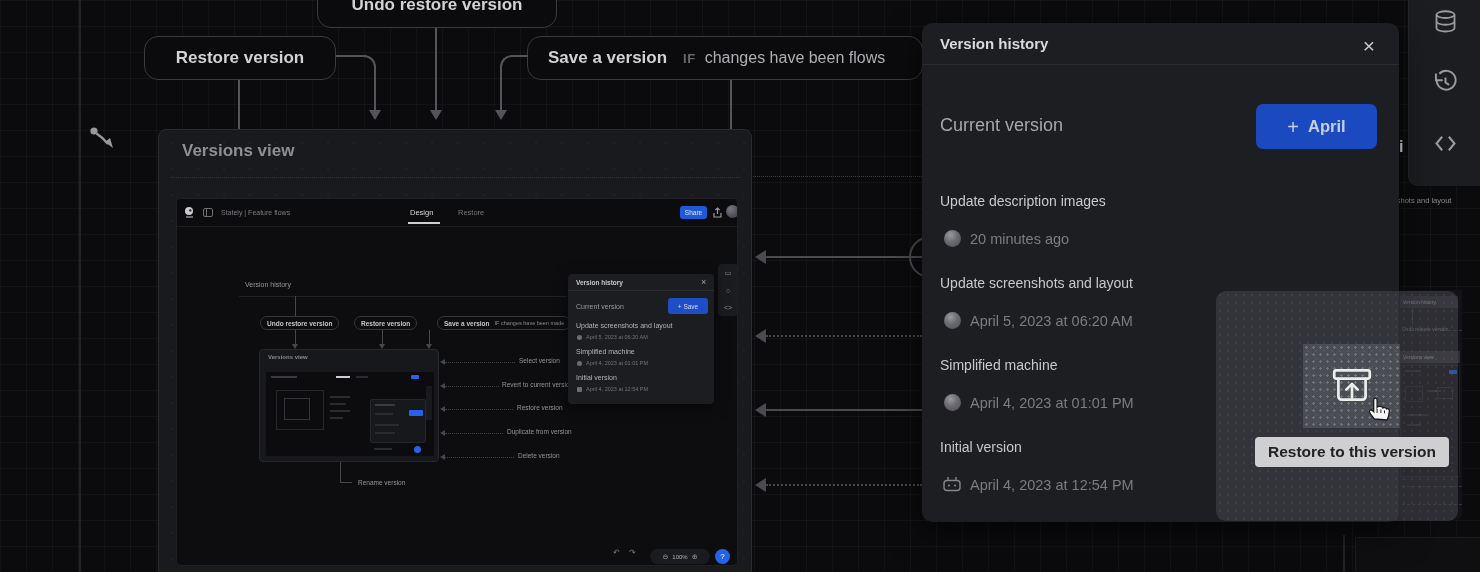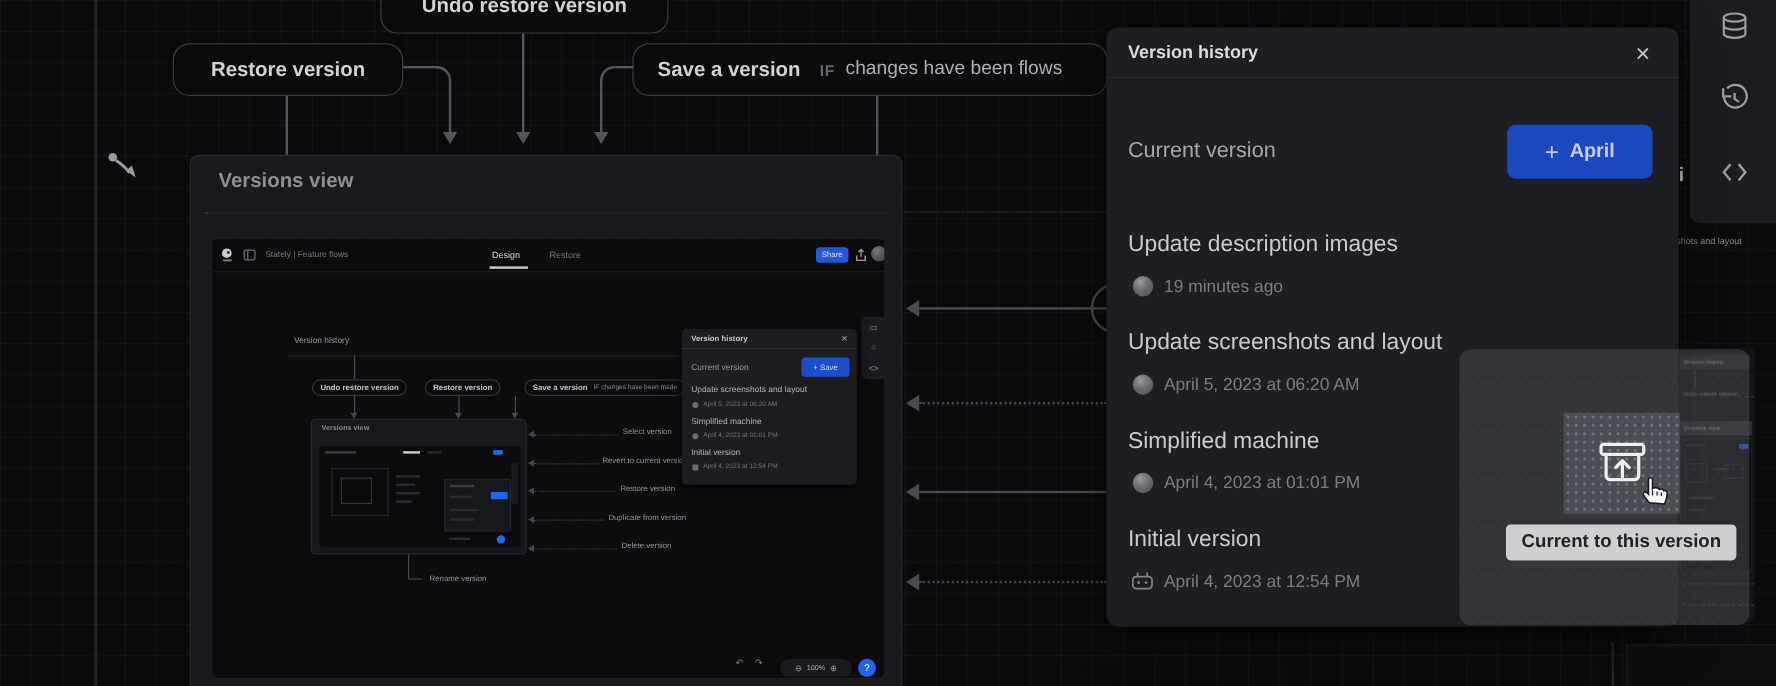--- a/index.html
+++ b/index.html
@@ -110,21 +110,21 @@
     box-shadow:0 10px 34px rgba(0,0,0,.55); z-index:20; }
   .panel-title { left:18px; top:12px; font-size:15px; font-weight:bold; color:#dbdbdd; }
   .panel-x { left:434px; top:10px; width:26px; height:26px; color:#c9c9cb; font-size:21px;
     display:flex; align-items:center; justify-content:center; cursor:default; }
   .panel-div { left:0; top:41px; width:477px; height:1px; background:#2b2c30; }
   .cur-label { left:18px; top:92px; font-size:18px; color:#a6a6ab; }
   .save-btn { left:334px; top:81px; width:121px; height:45px; background:#1a49c0; border-radius:7px;
     display:flex; align-items:center; justify-content:center; gap:9px; color:#c6cedf; }
   .save-plus { font-size:20px; font-weight:normal; line-height:1; }
   .save-txt { font-size:16.5px; font-weight:bold; }
-  .vh-title { left:18px; font-size:19px; color:#c9c9cd; white-space:nowrap; }
+  .vh-title { left:18px; font-size:14px; color:#c9c9cd; white-space:nowrap; }
   .vh-meta { font-size:14.5px; color:#7c7c81; white-space:nowrap; }
   .avatar { width:17px; height:17px; border-radius:50%;
     background:radial-gradient(circle at 38% 30%, #9a9aa0 0%, #6a6a70 45%, #4e4e54 100%); }
 
   
   .rtoolbar { left:1408px; top:0; width:72px; height:186px; background:#1c1d20;
     border-left:1px solid #26272b; border-radius:0 0 0 10px; z-index:15; }
   .rt-icon { left:23px; width:27px; height:27px; }
 
   
@@ -356,21 +356,21 @@
     <div class="abs panel-x">×</div>
     <div class="abs panel-div"></div>
     <div class="abs cur-label">Current version</div>
     <div class="abs save-btn">
       <span class="save-plus">+</span>
       <span class="save-txt">April</span>
     </div>
 
     <div class="abs vh-title" style="top:170px;">Update description images</div>
     <div class="abs avatar" style="left:22px; top:207px;"></div>
-    <div class="abs vh-meta" style="left:48px; top:208px;">19 minutes ago</div>
+    <div class="abs vh-meta" style="left:48px; top:208px;">20 minutes ago</div>
 
     <div class="abs vh-title" style="top:252px;">Update screenshots and layout</div>
     <div class="abs avatar" style="left:22px; top:289px;"></div>
     <div class="abs vh-meta" style="left:48px; top:290px;">April 5, 2023 at 06:20 AM</div>
 
     <div class="abs vh-title" style="top:334px;">Simplified machine</div>
     <div class="abs avatar" style="left:22px; top:371px;"></div>
     <div class="abs vh-meta" style="left:48px; top:372px;">April 4, 2023 at 01:01 PM</div>
 
     <div class="abs vh-title" style="top:416px;">Initial version</div>
@@ -403,19 +403,19 @@
   <div class="abs hovercard">
     <div class="abs restore-btn">
       <svg width="46" height="42" viewBox="0 0 44 40" fill="none" stroke="#eceded" stroke-width="2.6" stroke-linecap="round" stroke-linejoin="round">
         <rect x="5" y="5" width="34" height="8" rx="2"></rect>
         <path d="M9 13v17a3 3 0 0 0 3 3h20a3 3 0 0 0 3-3V13"></path>
         <path d="M22 31V19"></path>
         <path d="M16.5 23.5 22 18l5.5 5.5"></path>
       </svg>
     </div>
   </div>
-  <div class="abs tooltip">Current to this version</div>
+  <div class="abs tooltip">Restore to this version</div>
   <svg class="abs cursor" width="30" height="34" viewBox="0 0 30 34">
     <path d="M10.5 27c-2.3-2.8-6-6.8-5-8.4.9-1.4 3-.4 4.2 1.1V8c0-2.4 3.4-2.4 3.4 0v7.2c.8-1.3 5.2-1 5.7.7 1.1-.8 3.3-.4 3.7 1 1-.5 2.9 0 2.9 1.9 0 2.9-.8 5.8-2.2 9.2z" fill="#f5f5f6" stroke="#1a1a1c" stroke-width="1.3"></path>
     <path d="M13.1 17v4 M16.9 17.5v3.5 M20.5 18.5v2.8" stroke="#1a1a1c" stroke-width="1" fill="none"></path>
   </svg>
 
 </div>
 
 </body></html>

